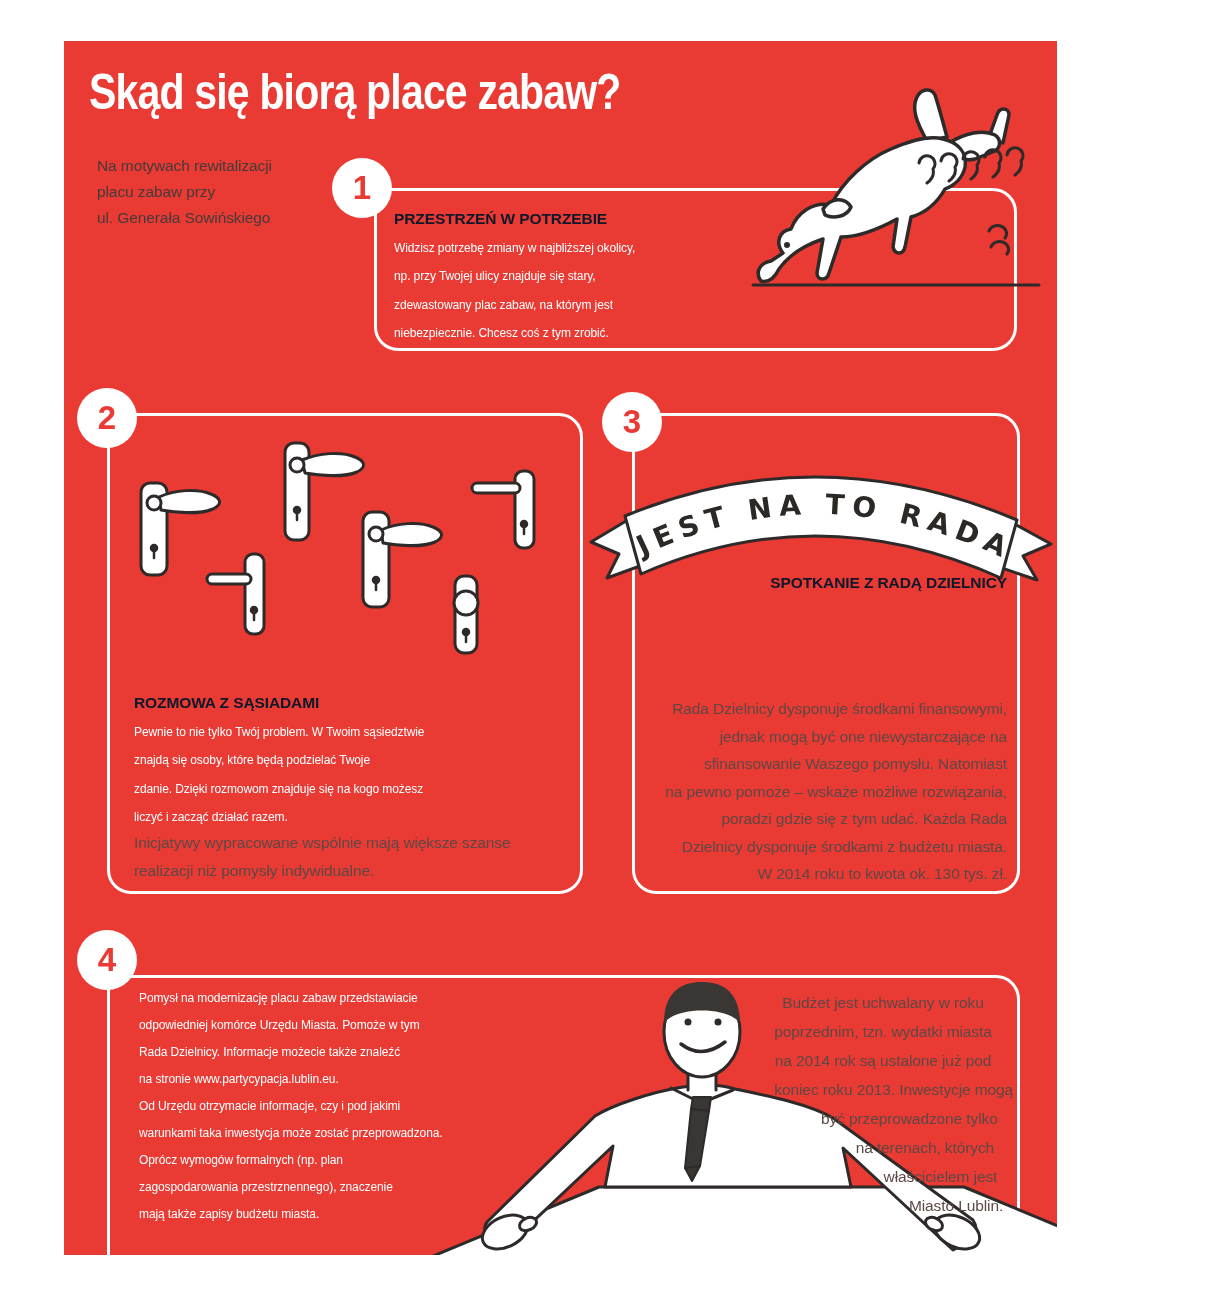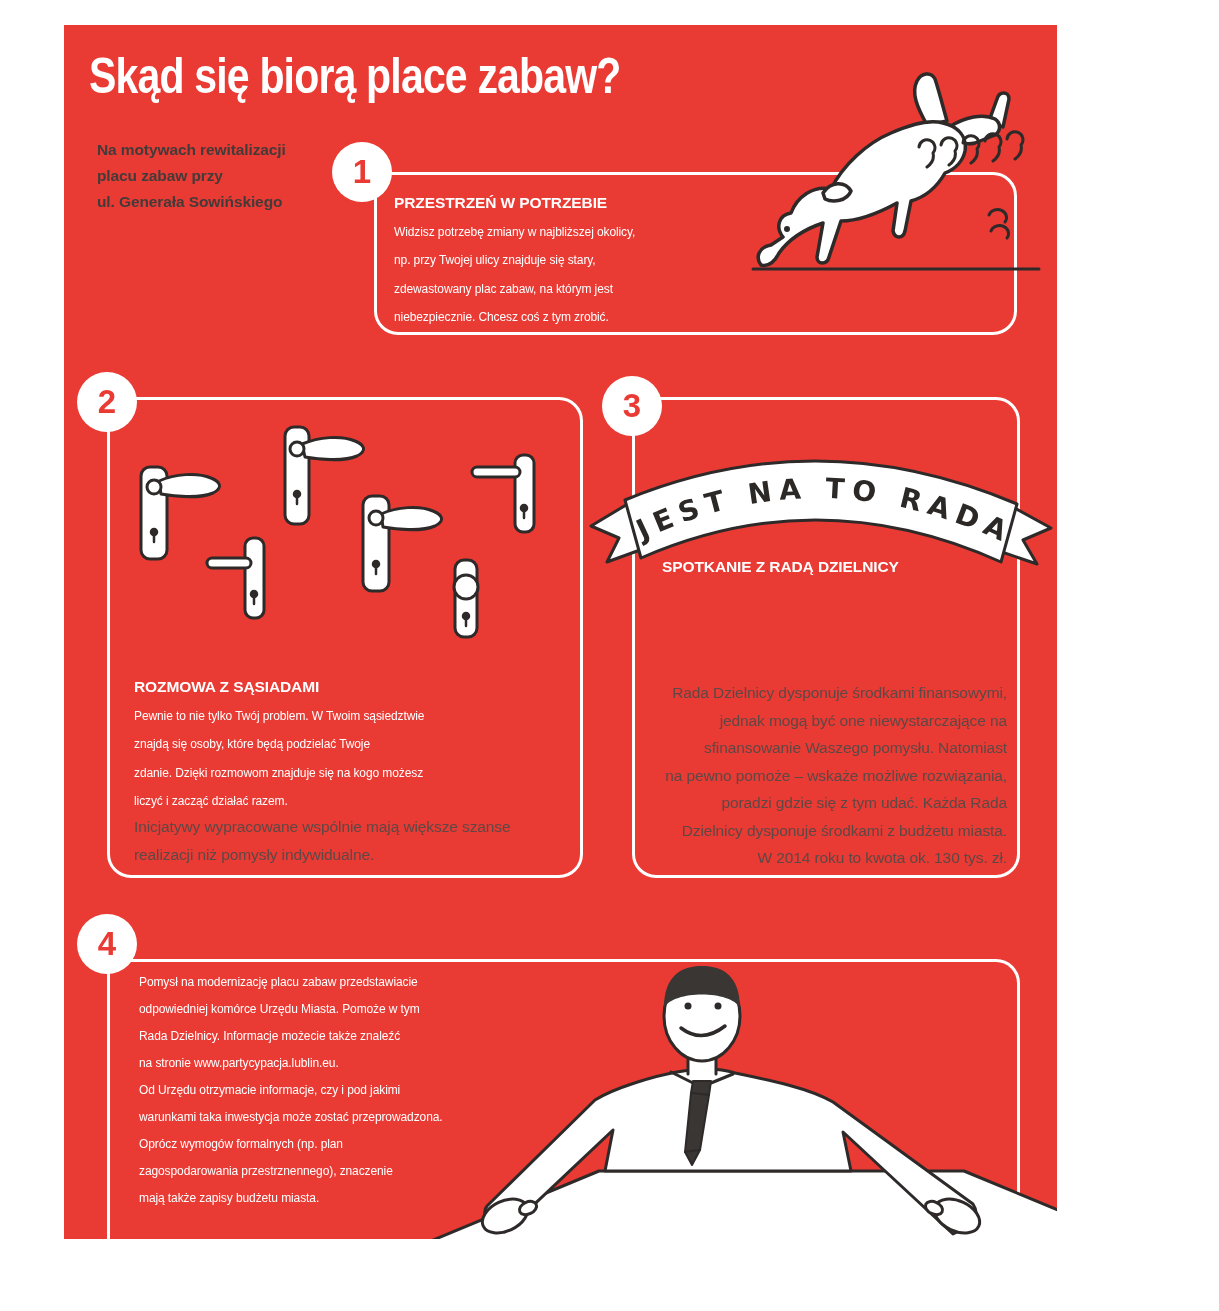--- a/index.html
+++ b/index.html
@@ -1,45 +1,45 @@
 <!DOCTYPE html>
 <html><head>
 <meta charset="utf-8">
 <style>
   html,body{margin:0;padding:0;background:#ffffff;}
   .page{position:relative;width:1219px;height:1311px;background:#ffffff;overflow:hidden;
         font-family:"Liberation Sans",sans-serif;}
-  .poster{position:absolute;left:64px;top:25px;width:993px;height:1214px;
+  .poster{position:absolute;left:64px;top:41px;width:993px;height:1214px;
           background:#EA3A34;overflow:hidden;}
   .title{position:absolute;left:25px;top:22px;margin:0;color:#ffffff;
          font-size:50px;font-weight:bold;letter-spacing:-1px;white-space:nowrap;
          transform:scaleX(0.82);transform-origin:left top;}
-  .subtitle{position:absolute;left:33px;top:112px;color:#433B39;font-weight:bold;
+  .subtitle{position:absolute;left:33px;top:112px;color:#433B39;font-weight:normal;
             font-size:15.5px;line-height:26px;white-space:pre-line;letter-spacing:-0.1px;}
   .box{position:absolute;border:3px solid #ffffff;border-radius:24px;border-top-left-radius:0;}
   .box1{left:310px;top:147px;width:637px;height:157px;}
   .box2{left:43px;top:372px;width:470px;height:475px;}
   .box3{left:568px;top:372px;width:382px;height:475px;}
   .box4{left:43px;top:934px;width:907px;height:300px;border-bottom:none;
         border-bottom-left-radius:0;border-bottom-right-radius:0;}
   .badge{position:absolute;width:60px;height:60px;border-radius:50%;background:#ffffff;
          display:flex;align-items:center;justify-content:center;color:#EA3A34;
          font-size:33px;font-weight:bold;}
   .b1{left:268px;top:117px;}
   .b2{left:13px;top:347px;}
   .b3{left:538px;top:351px;}
   .b4{left:13px;top:889px;}
   .tblock{position:absolute;letter-spacing:-0.1px;}
-  .h{color:#ffffff;font-weight:bold;font-size:15.5px;line-height:28.5px;}
+  .h{color:#0f172a;font-weight:bold;font-size:15.5px;line-height:28.5px;}
   .b{color:#ffffff;font-weight:normal;font-size:12px;line-height:28.5px;white-space:pre-line;}
   .note{color:#5E4845;font-weight:normal;font-size:15.5px;line-height:27.5px;white-space:pre-line;}
   .t1{left:330px;top:164px;width:480px;}
   .t2{left:70px;top:648px;width:460px;}
   .n2{left:70px;top:788px;width:460px;}
-  .t3{left:598px;top:528px;width:345px;}
+  .t3{left:598px;top:528px;width:345px;text-align:right;}
   .n3{left:598px;top:654px;width:345px;text-align:right;}
   .t4{left:75px;top:944px;width:490px;}
   .t4 .b{line-height:27px;}
   .aside{left:688px;top:947px;width:262px;text-align:center;}
   .aside .note{line-height:29px;}
   .shim{float:left;width:160px;height:245px;
         shape-outside:polygon(0 96px,0 245px,160px 245px);}
   svg{position:absolute;overflow:visible;}
   .dog-svg{left:675px;top:44px;width:310px;height:210px;}
   .handles-svg{left:75px;top:399px;width:420px;height:230px;}
@@ -219,16 +219,24 @@
 na stronie www.partycypacja.lublin.eu.
 Od Urzędu otrzymacie informacje, czy i pod jakimi
 warunkami taka inwestycja może zostać przeprowadzona.
 Oprócz wymogów formalnych (np. plan
 zagospodarowania przestrznennego), znaczenie
 mają także zapisy budżetu miasta.</div>
     </div>
 
     <div class="tblock aside">
       <div class="shim"></div>
+      <span class="note">Budżet jest uchwalany w roku
+poprzednim, tzn. wydatki miasta
+na 2014 rok są ustalone już pod
+koniec roku 2013. Inwestycje mogą
+być przeprowadzone tylko
+na terenach, których
+właścicielem jest
+Miasto Lublin.</span>
     </div>
 
   </div>
 </div>
 
 </body></html>

